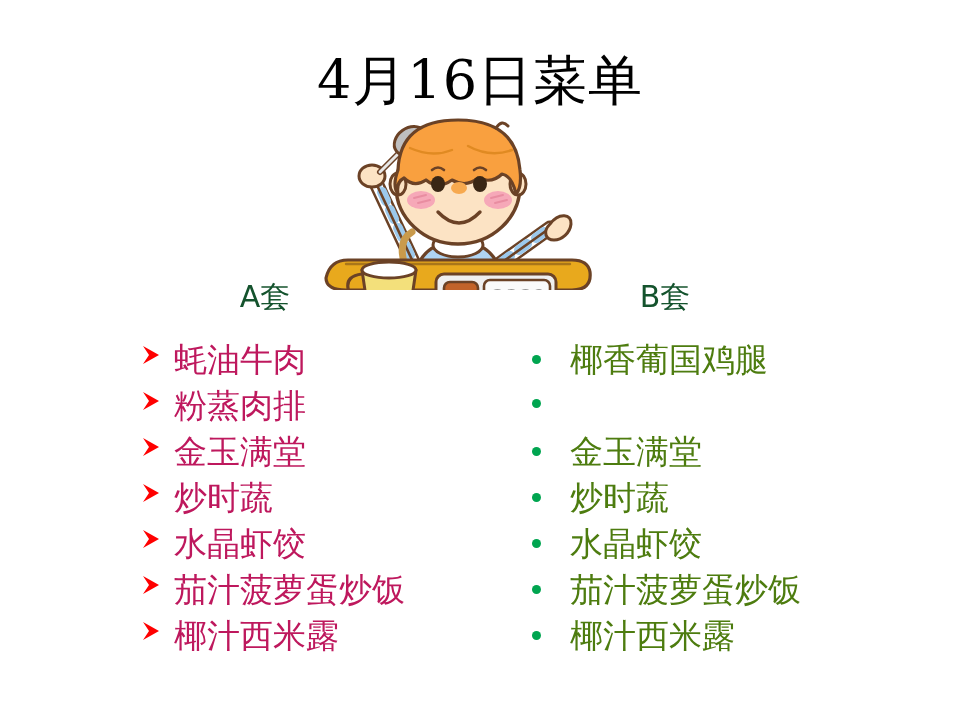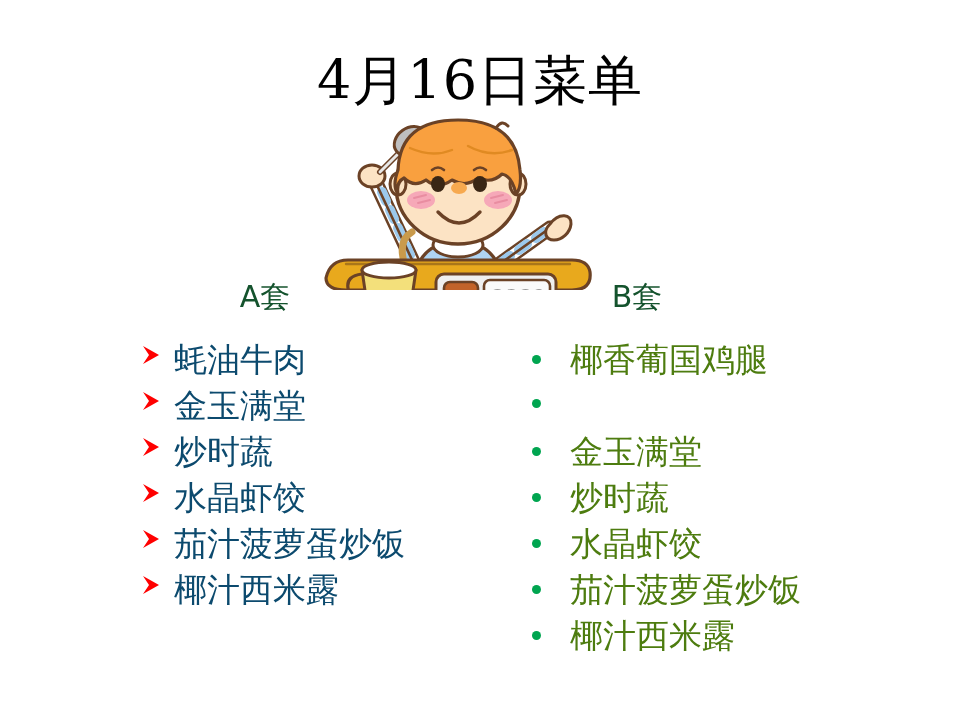--- a/index.html
+++ b/index.html
@@ -55,21 +55,21 @@
     top: 278px;
     width: 220px;
     text-align: center;
     font-size: 30px;
     line-height: 38px;
     color: #14532d;
     font-family: "DejaVu Sans", "Liberation Sans", sans-serif;
     white-space: nowrap;
   }
   .col-head.a { left: 155px; }
-  .col-head.b { left: 527px; }
+  .col-head.b { left: 555px; }
 
   
   .menu-col {
     position: absolute;
     top: 337px;
   }
   .menu-col.a { left: 140px; width: 380px; }
   .menu-col.b { left: 528px; width: 400px; }
 
   .menu-item {
@@ -115,21 +115,21 @@
     width: 22px;
     height: 22px;
   }
   .arrowhead svg { display:block; width:100%; height:100%; }
 
   .dish {
     font-family: "DejaVu Serif", "Liberation Serif", serif;
     font-size: 33px;
     letter-spacing: 0px;
   }
-  .menu-col.a .dish { color: #0c4a6e; }
+  .menu-col.a .dish { color: #be185d; }
   .menu-col.b .dish { color: #4d7c0f; }
 </style>
 </head>
 <body>
 
 <div class="slide">
 
   <div class="title">4月16日菜单</div>
 
   <div class="clipart">
@@ -218,20 +218,26 @@
     <div class="menu-item">
       <span class="bullet"><span class="arrowhead"><svg viewBox="0 0 22 22">
               <path d="M3 2 L19 11 L3 20 L9 11 Z" fill="#FF0000"></path>
             </svg></span></span>
       <span class="dish">蚝油牛肉</span>
     </div>
     <div class="menu-item">
       <span class="bullet"><span class="arrowhead"><svg viewBox="0 0 22 22">
               <path d="M3 2 L19 11 L3 20 L9 11 Z" fill="#FF0000"></path>
             </svg></span></span>
+      <span class="dish">粉蒸肉排</span>
+    </div>
+    <div class="menu-item">
+      <span class="bullet"><span class="arrowhead"><svg viewBox="0 0 22 22">
+              <path d="M3 2 L19 11 L3 20 L9 11 Z" fill="#FF0000"></path>
+            </svg></span></span>
       <span class="dish">金玉满堂</span>
     </div>
     <div class="menu-item">
       <span class="bullet"><span class="arrowhead"><svg viewBox="0 0 22 22">
               <path d="M3 2 L19 11 L3 20 L9 11 Z" fill="#FF0000"></path>
             </svg></span></span>
       <span class="dish">炒时蔬</span>
     </div>
     <div class="menu-item">
       <span class="bullet"><span class="arrowhead"><svg viewBox="0 0 22 22">

